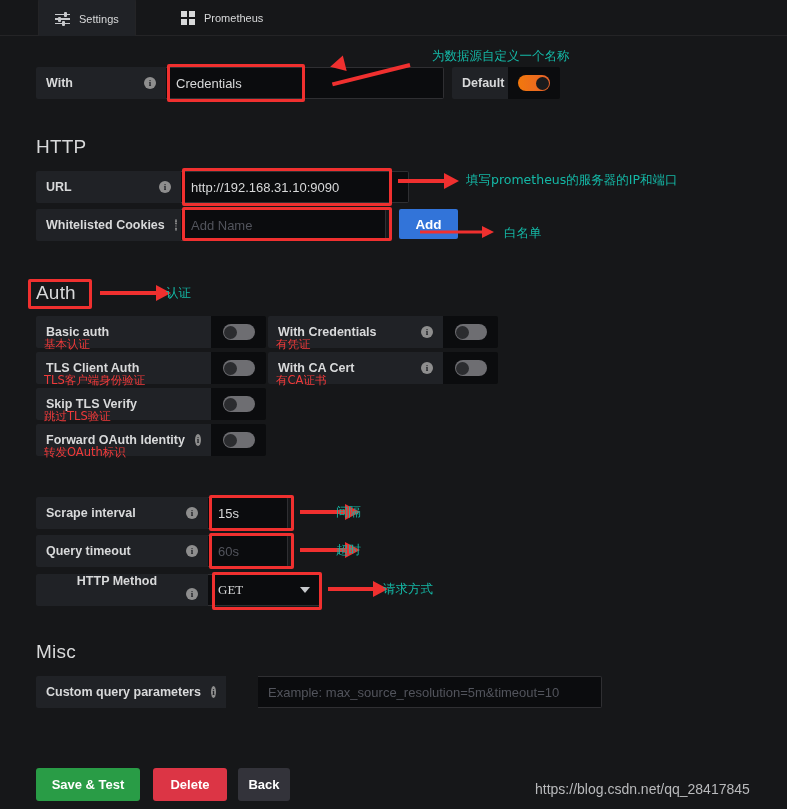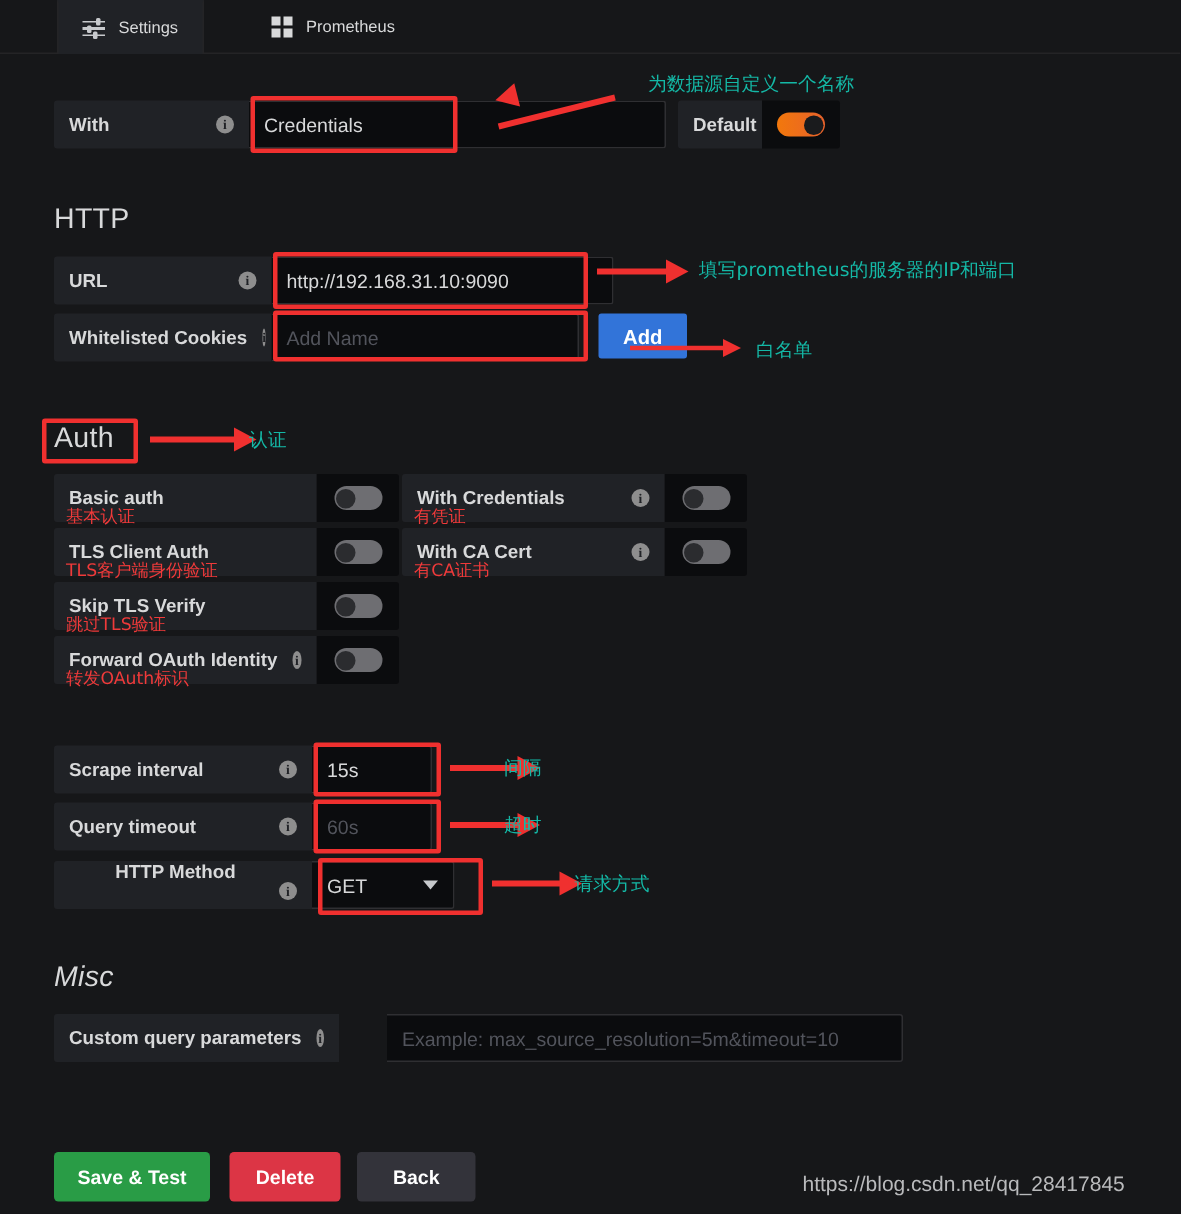--- a/index.html
+++ b/index.html
@@ -352,43 +352,43 @@
     <span class="shaft" style="width:47px;"></span>
     <span class="head" style="left:45px;"></span>
   </div>
   <div class="cn-note" style="left:336px; top:542px;">超时</div>
 
   <div class="row" style="left:36px; top:574px;">
     <div class="label" style="width:172px;flex-direction:column;">
       <span class="lbl-text">HTTP Method</span>
       <span class="info">i</span>
     </div>
-    <div class="field" style="width:95px;">
+    <div class="field" style="width:113px;font-family:Liberation Serif, serif;">
       <span>GET</span>
       <span class="caret"></span>
     </div>
   </div>
   <div class="hl" style="left:212px; top:572px; width:110px; height:38px;"></div>
   <div class="arrow" style="left:328px; top:589px; width:60px;">
     <span class="shaft" style="width:47px;"></span>
     <span class="head" style="left:45px;"></span>
   </div>
   <div class="cn-note" style="left:383px; top:581px;">请求方式</div>
 
-  <div class="section-title" style="left:36px; top:641px;font-style:italic;">Misc</div>
+  <div class="section-title" style="left:36px; top:641px;">Misc</div>
 
   <div class="row" style="left:36px; top:676px;gap:32px;">
     <div class="label" style="width:190px;">
       <span class="lbl-text">Custom query parameters</span>
       <span class="info">i</span>
     </div>
     <div class="field ph" style="width:344px;">
       <span>Example: max_source_resolution=5m&amp;timeout=10</span>
     </div>
   </div>
 
   <button class="btn btn-save" style="left:36px; top:768px; width:104px;">Save &amp; Test</button>
   <button class="btn btn-delete" style="left:153px; top:768px; width:74px;">Delete</button>
-  <button class="btn btn-back" style="left:238px; top:768px; width:79px;">Back</button>
+  <button class="btn btn-back" style="left:238px; top:768px; width:52px;">Back</button>
 
   <div class="watermark" style="left:535px; top:781px;">https://blog.csdn.net/qq_28417845</div>
 
 </div>
 
 </body></html>

